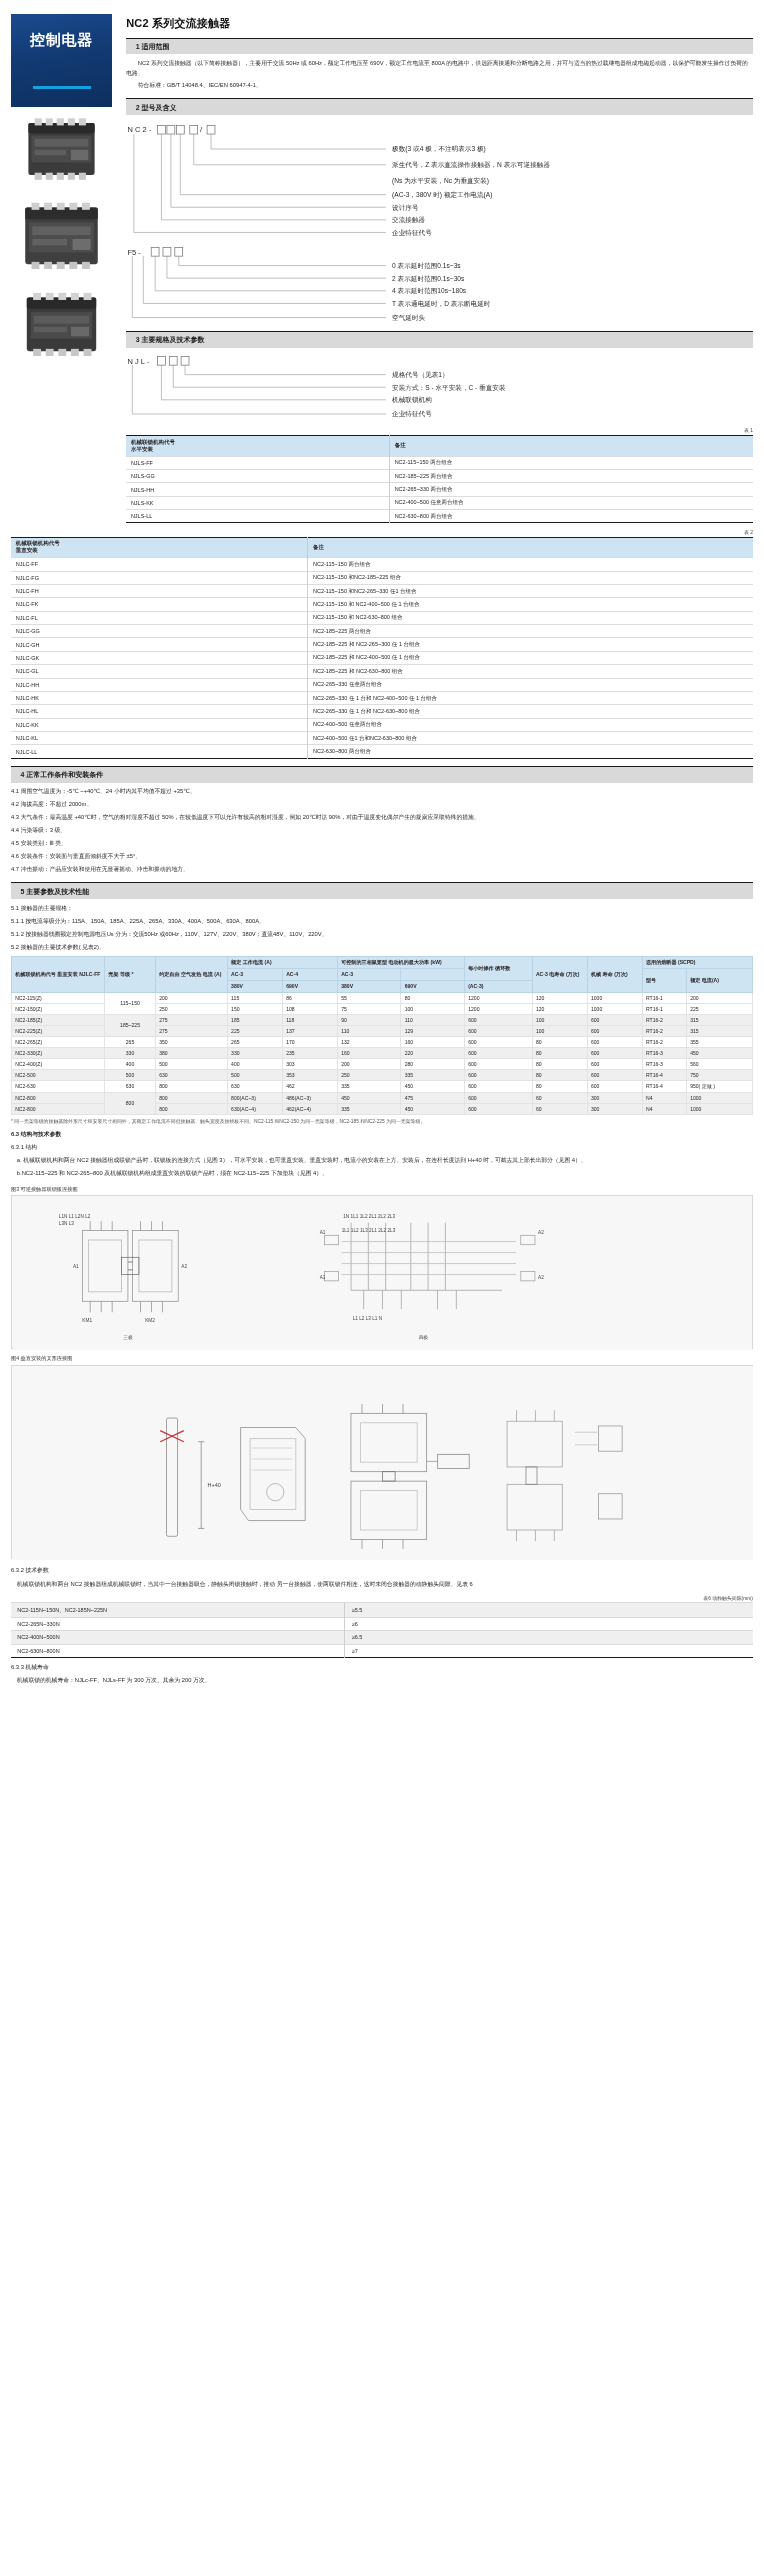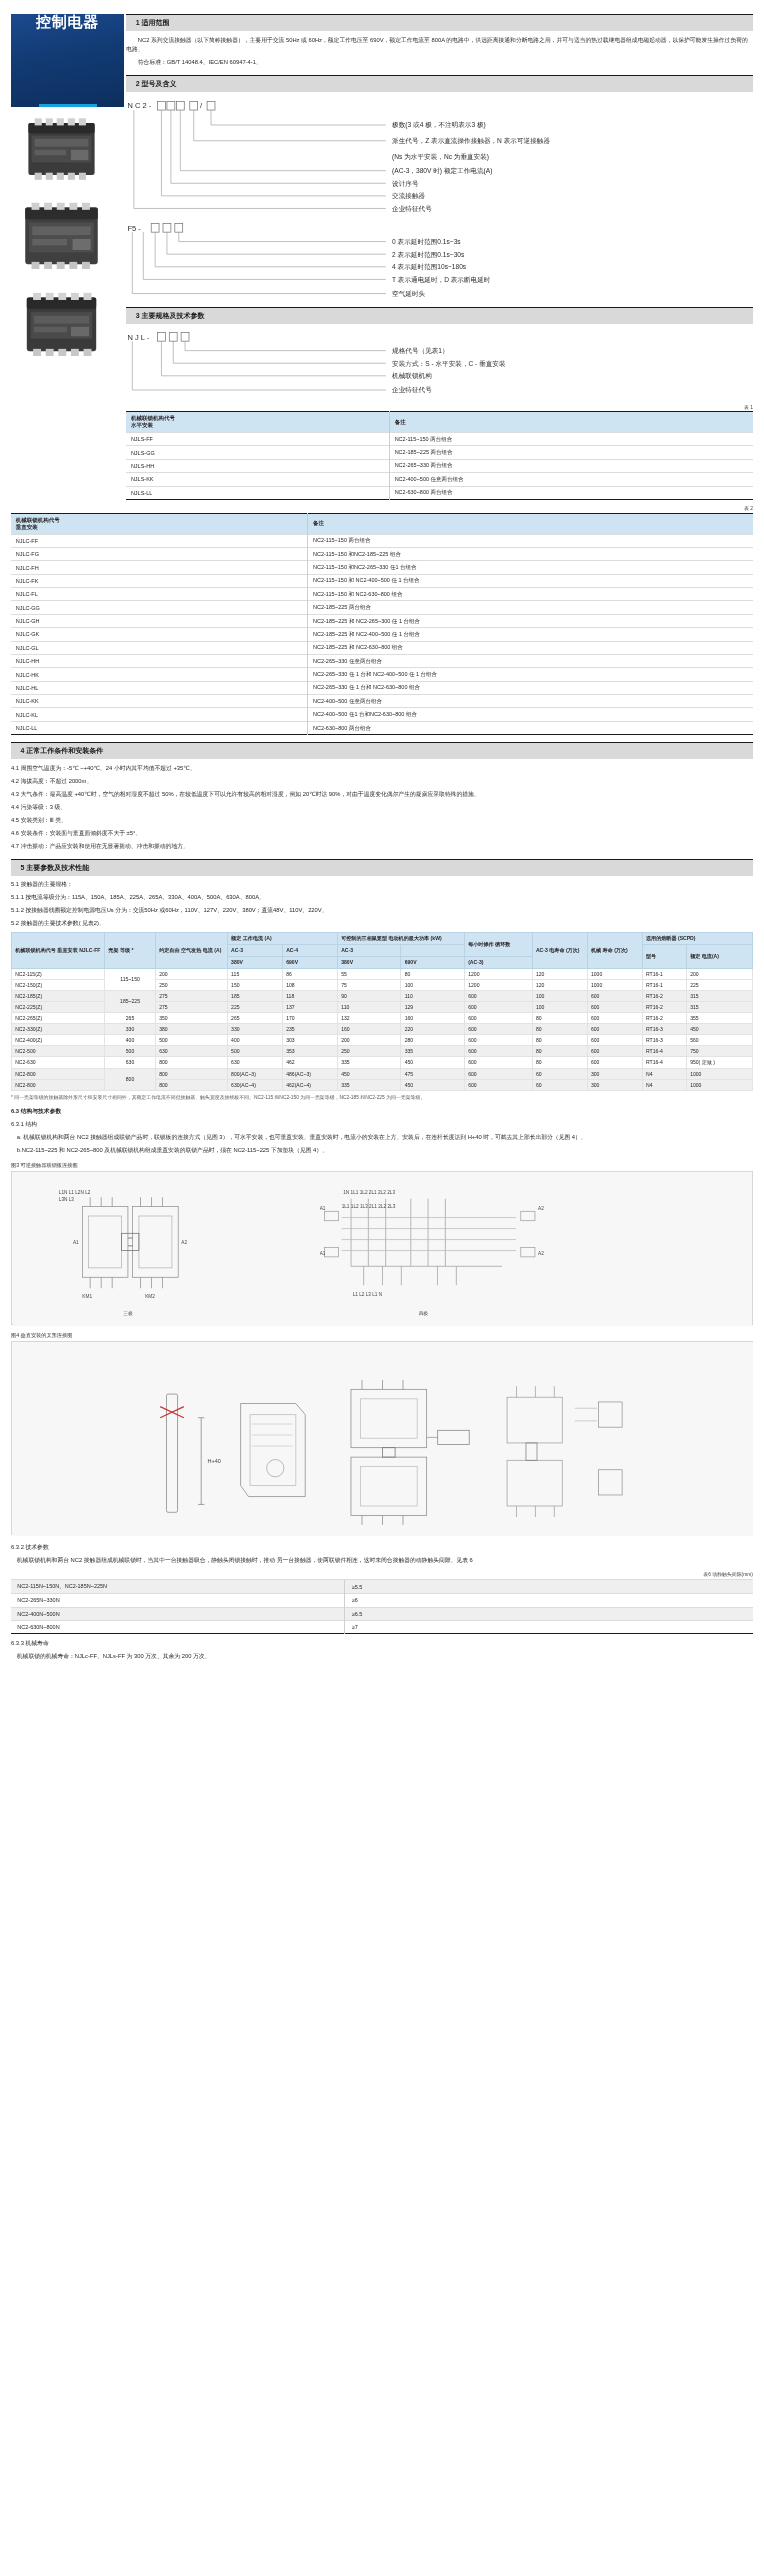--- a/index.html
+++ b/index.html
@@ -15,22 +15,22 @@
   }
   .page { position: relative; width: 764px; padding: 14px 0 0 0; }
 
   
   .header { display: flex; align-items: flex-start; padding: 0 11px 0 11px; }
   .leftcol { width: 101px; flex: 0 0 101px; margin-right: 7.9px; }
   .rightcol { flex: 1 1 auto; min-width: 0; padding-left: 6.3px;}
 
   .brandbox {
     background: linear-gradient(170deg,#1b4a8e 0%, #123a73 45%, #0d2f5e 100%);
-    height: 93px; width: 113px;
-    display:flex; flex-direction:column; justify-content:space-between; align-items:center;
+    height: 93px; width: 101px;
+    display:flex; flex-direction:column; justify-content:center; align-items:center;
     position: relative;
     gap: 32px;
   }
   .brandbox .btitle {
     color:#fff; font-size: 15px; font-weight: 700; letter-spacing: 0.8px;
     line-height: 1.1;
   }
   .brandbox .brule { width: 58px; height: 3.2px; background:#15a0de; margin-top: 5.5px; }
 
   .prodstrip { width:101px; background:#fff; }
@@ -188,20 +188,21 @@
               <rect x="29" y="53" width="42" height="7" fill="#5c5c5c"></rect>
               <rect x="76" y="53" width="23" height="12" fill="#696969"></rect>
             </g>
           </svg>
         </div>
       </div>
     </div>
 
     <div class="rightcol">
 
+      <div class="doctitle">NC2 系列交流接触器</div>
 
       <div class="secbar first">
         <span>1</span>
         <span>适用范围</span>
       </div>
       <p class="body ind">NC2 系列交流接触器（以下简称接触器），主要用于交流 50Hz 或 60Hz，额定工作电压至 690V，额定工作电流至 800A 的电路中，供远距离接通和分断电路之用，并可与适当的热过载继电器组成电磁起动器，以保护可能发生操作过负荷的电路。</p>
       <p class="body ind">符合标准：GB/T 14048.4、IEC/EN 60947-4-1。</p>
 
       <div class="secbar">
         <span>2</span>

